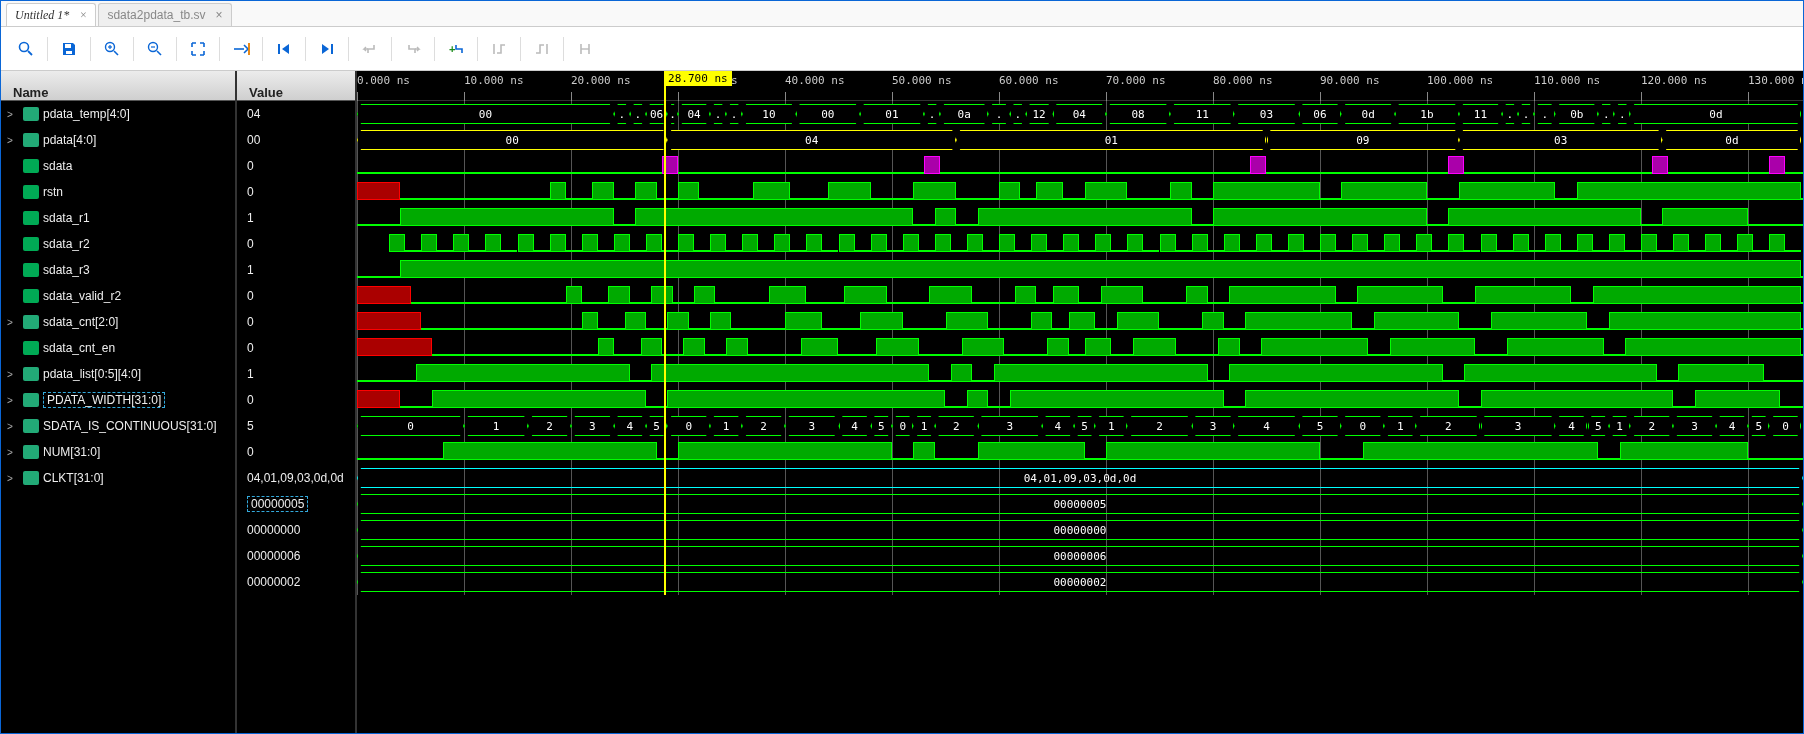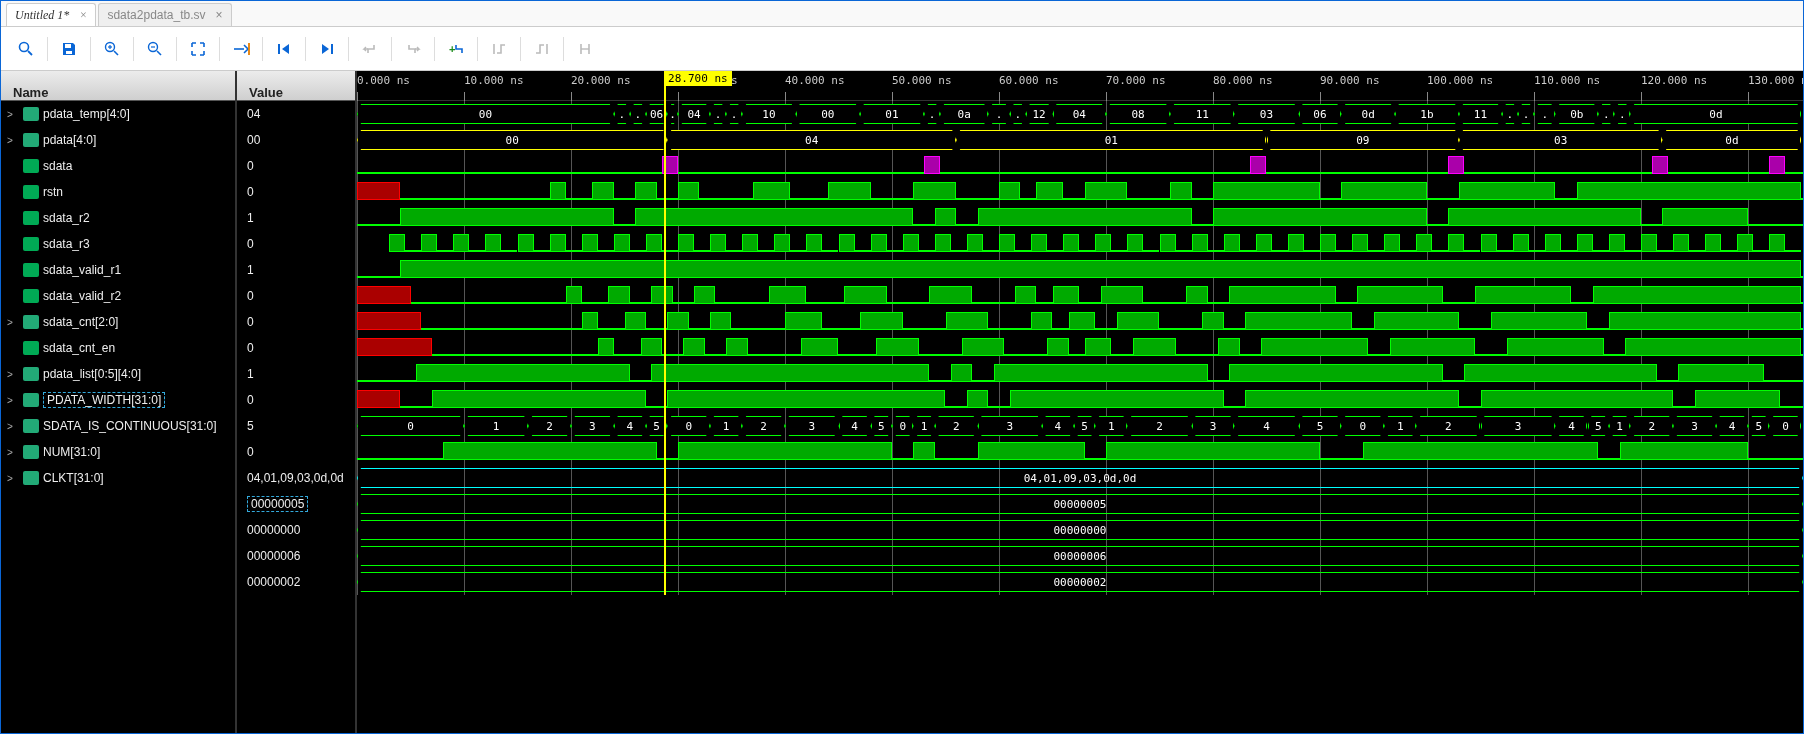--- a/index.html
+++ b/index.html
@@ -238,31 +238,31 @@
           <span class="nval">sdata</span>
         </div>
         <div class="row">
           <span class="spacer"></span>
           <span class="icon bit"></span>
           <span class="nval">rstn</span>
         </div>
         <div class="row">
           <span class="spacer"></span>
           <span class="icon bit"></span>
+          <span class="nval">sdata_r1</span>
+        </div>
+        <div class="row">
+          <span class="spacer"></span>
+          <span class="icon bit"></span>
           <span class="nval">sdata_r2</span>
         </div>
         <div class="row">
           <span class="spacer"></span>
           <span class="icon bit"></span>
           <span class="nval">sdata_r3</span>
-        </div>
-        <div class="row">
-          <span class="spacer"></span>
-          <span class="icon bit"></span>
-          <span class="nval">sdata_valid_r1</span>
         </div>
         <div class="row">
           <span class="spacer"></span>
           <span class="icon bit"></span>
           <span class="nval">sdata_valid_r2</span>
         </div>
         <div class="row">
           <span class="expand">&gt;</span>
           <span class="icon bus"></span>
           <span class="nval">sdata_cnt[2:0]</span>

